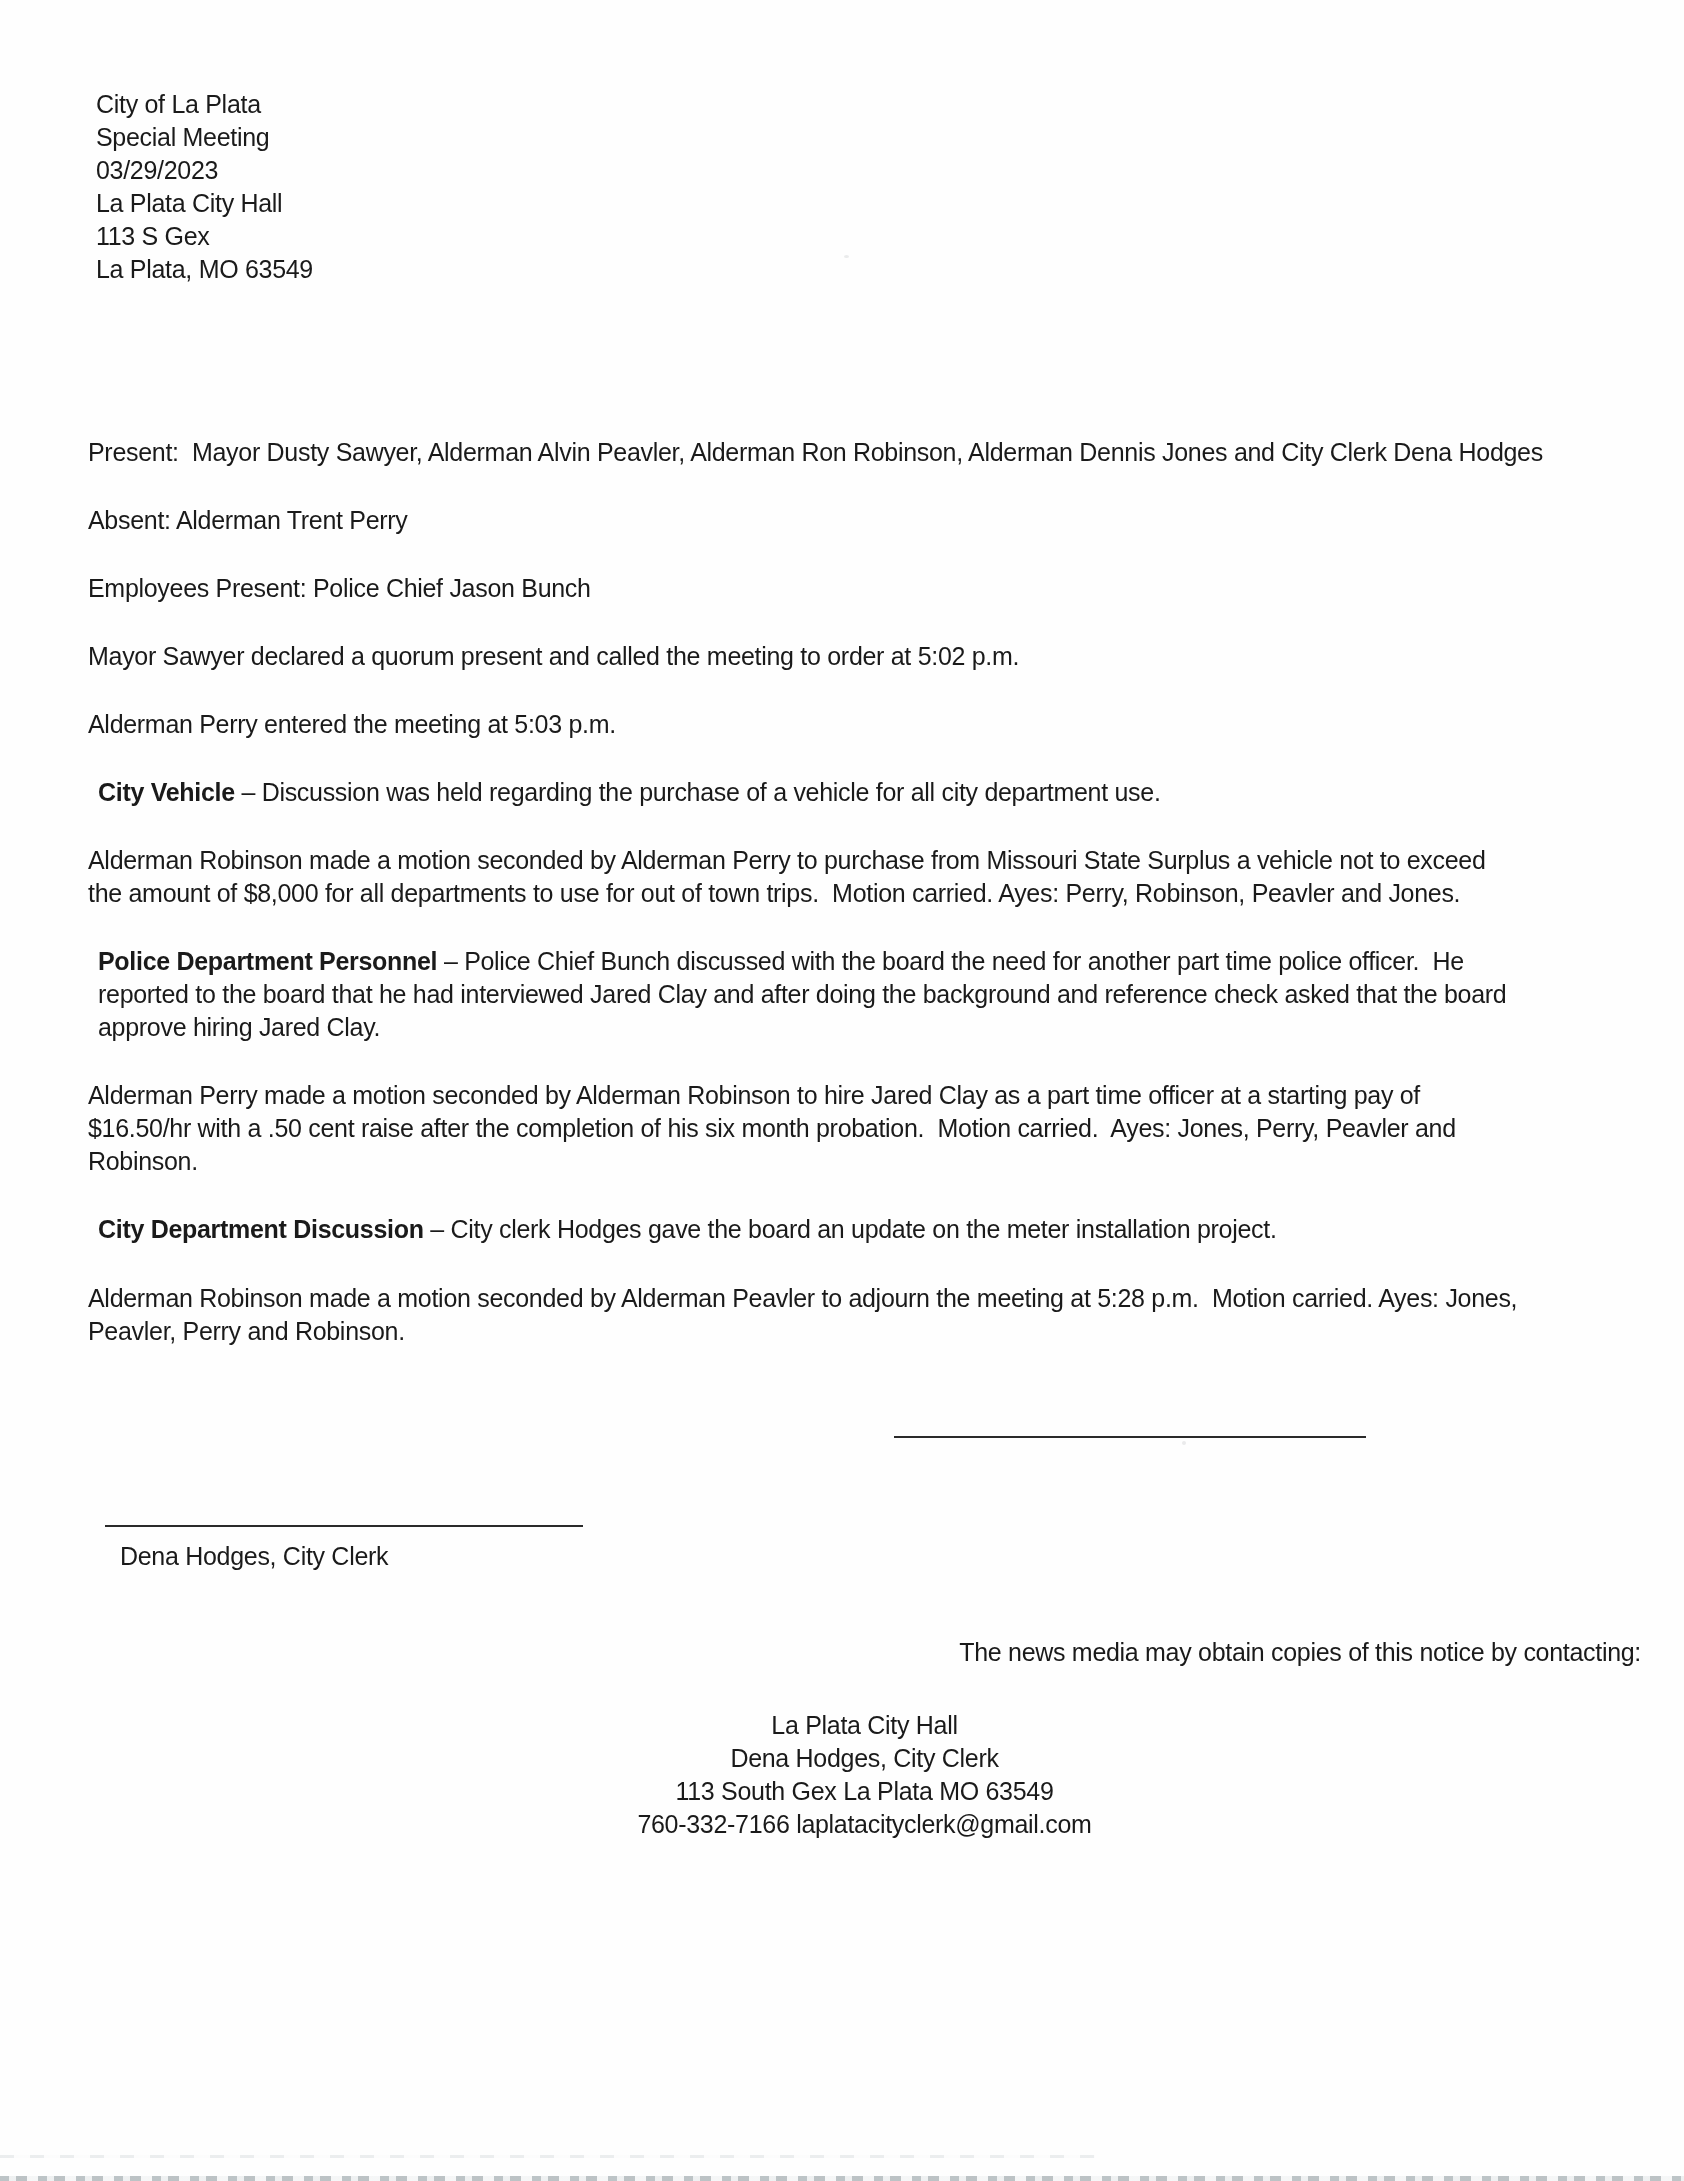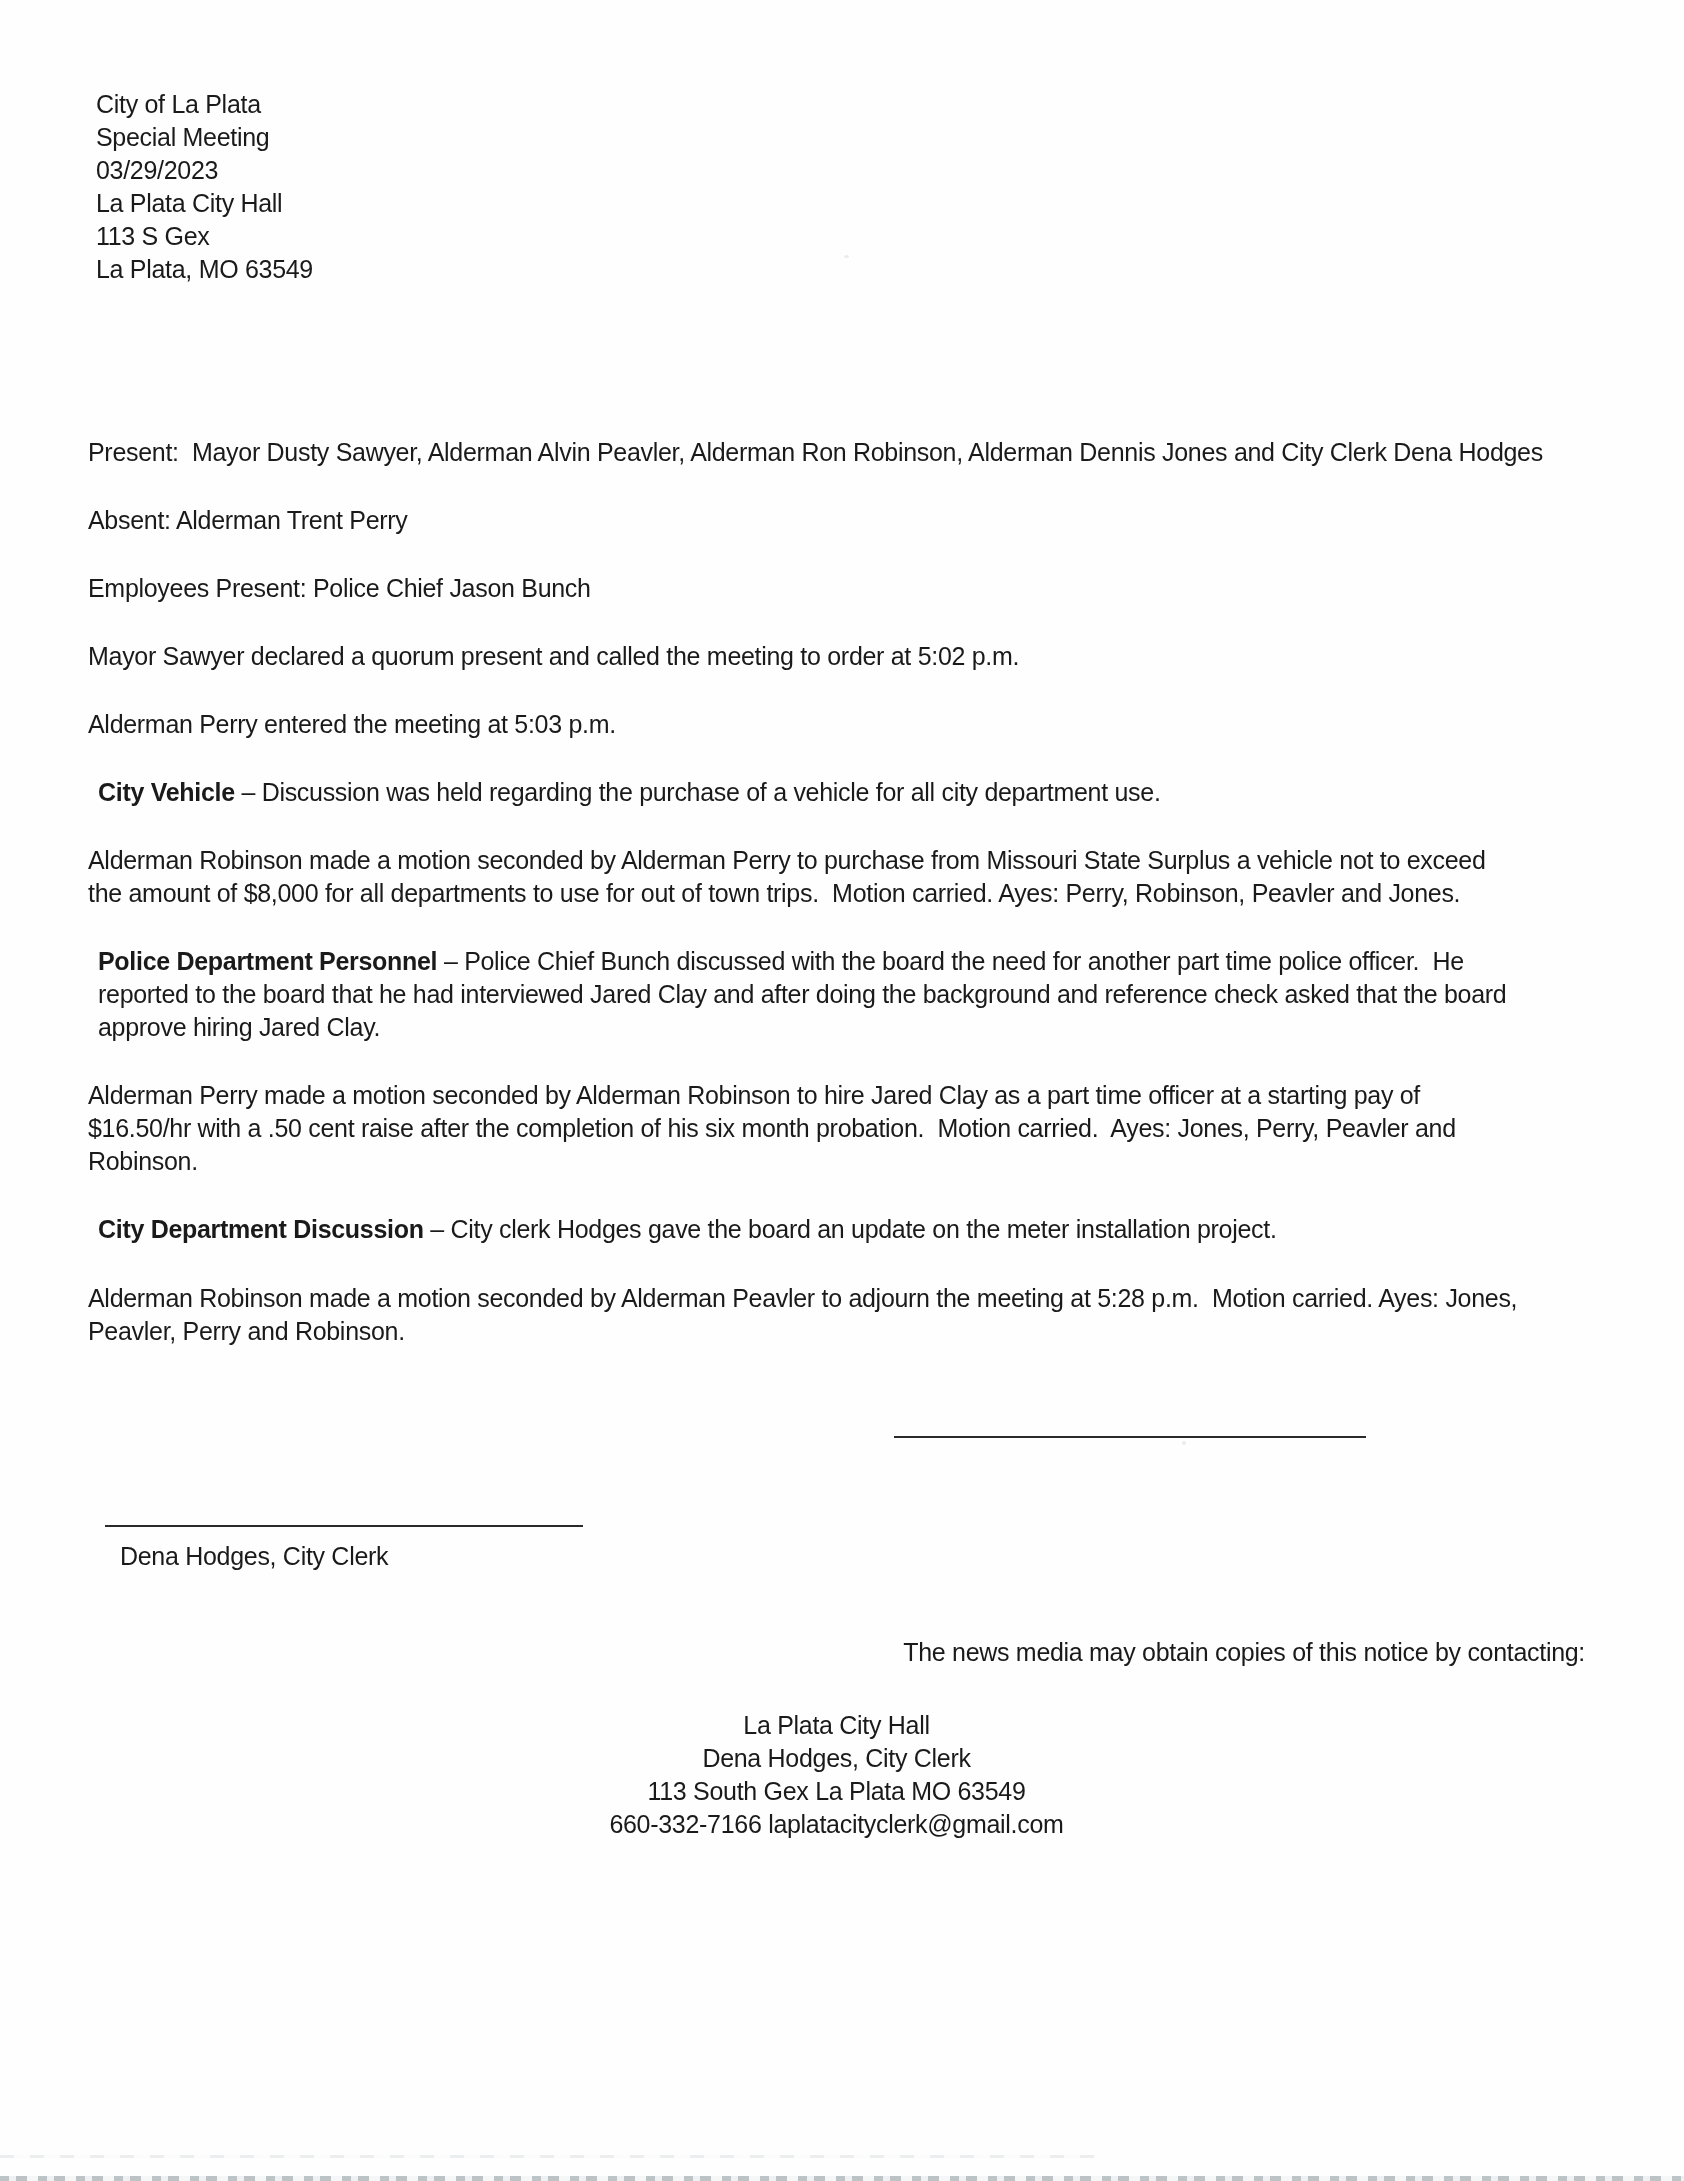--- a/index.html
+++ b/index.html
@@ -5,21 +5,21 @@
   html, body {
     margin: 0;
     padding: 0;
     background: #ffffff;
   }
   .page {
     position: relative;
     width: 1685px;
     height: 2181px;
     box-sizing: border-box;
-    padding: 88px 100px 0 88px;
+    padding: 88px 44px 0 88px;
     background: #fefefe;
     color: #1a1a1a;
     font-family: "Liberation Sans", sans-serif;
     font-size: 25px;
     letter-spacing: -0.3px;
     line-height: 33px;
     overflow: hidden;
   }
   .header-block {
     margin: 0 0 150px 8px;
@@ -193,21 +193,21 @@
     <div class="sig-line"></div>
     <div class="sig-name ln">Dena Hodges, City Clerk</div>
   </div>
 
   <div class="notice-line">The news media may obtain copies of this notice by contacting:</div>
 
   <div class="contact-block">
     <span class="ln" style="text-indent:0">La Plata City Hall</span>
     <span class="ln" style="text-indent:0">Dena Hodges, City Clerk</span>
     <span class="ln" style="text-indent:0">113 South Gex La Plata MO 63549</span>
-    <span class="ln" style="text-indent:0">660-332-7166 laplatacityclerk@gmail.com</span>
+    <span class="ln" style="text-indent:0">760-332-7166 laplatacityclerk@gmail.com</span>
   </div>
 
   <div class="scan-smudge"></div>
   <div class="scan-edge"></div>
   <div class="speck-1"></div>
   <div class="speck-2"></div>
 
 </div>
 
 

